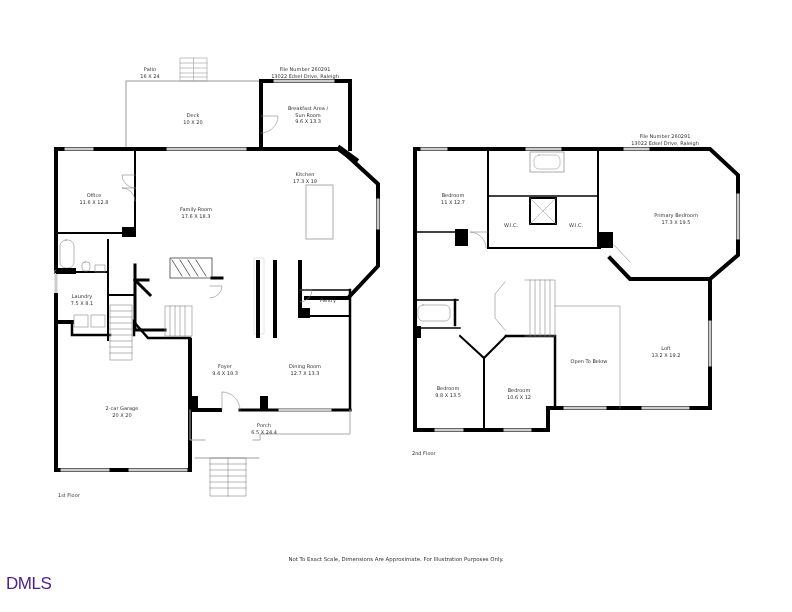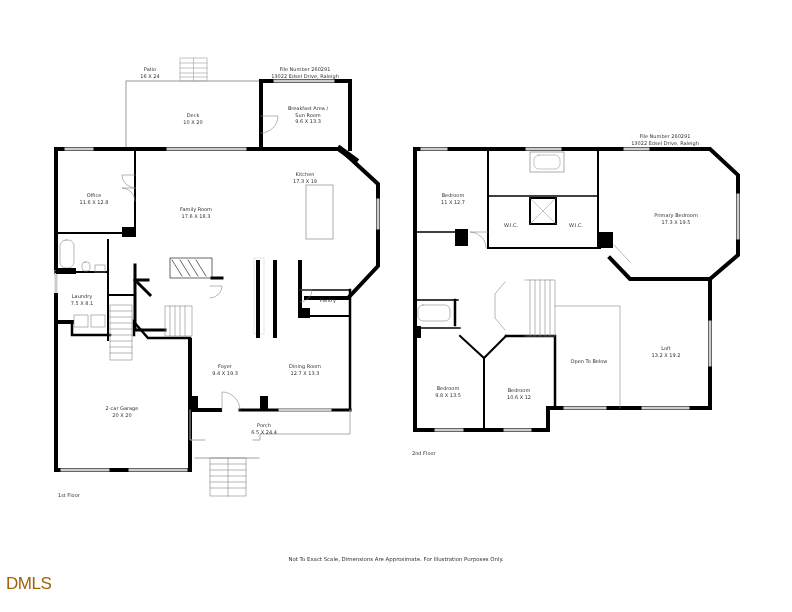--- a/index.html
+++ b/index.html
@@ -3,21 +3,21 @@
   <meta charset="utf-8">
   <style>
     html, body { margin: 0; padding: 0; background: #ffffff; }
     body { width: 792px; height: 612px; position: relative; overflow: hidden; font-family: "Liberation Sans", sans-serif; }
     .plan { position: absolute; left: 0; top: 0; width: 792px; height: 612px; }
     .lbl { position: absolute; font-size: 5px; color: #333; text-align: center; line-height: 6.5px; white-space: nowrap; transform: translateX(-50%); font-family: "DejaVu Sans", sans-serif; }
     .lbl span { display: block; }
     .floor-lbl { position: absolute; font-size: 5px; color: #333; font-family: "DejaVu Sans", sans-serif; }
     .file-lbl { position: absolute; font-size: 5px; color: #333; text-align: center; line-height: 6.5px; transform: translateX(-50%); white-space: nowrap; font-family: "DejaVu Sans", sans-serif; }
     .disclaimer { position: absolute; left: 0; width: 792px; top: 556px; text-align: center; font-size: 5.4px; color: #333; font-family: "DejaVu Sans", sans-serif; }
-    .mls { position: absolute; left: 6px; top: 574px; font-size: 17px; color: #a16207; font-family: "Liberation Sans", sans-serif; letter-spacing: -0.5px; }
+    .mls { position: absolute; left: 6px; top: 574px; font-size: 17px; color: #4c1d95; font-family: "Liberation Sans", sans-serif; letter-spacing: -0.5px; }
   </style>
 </head>
 <body>
 
 <svg class="plan" viewBox="0 0 792 612" xmlns="http://www.w3.org/2000/svg">
   <g fill="none" stroke-linecap="square">
 
     <rect x="126" y="81" width="135" height="68" stroke="#aaa" stroke-width="1.2"></rect>
 
     <g stroke="#aaa" stroke-width="0.7">

